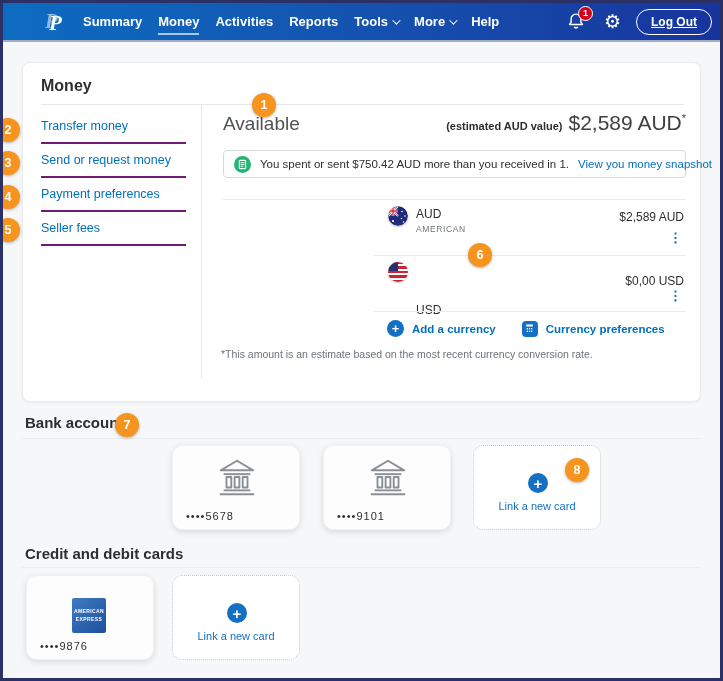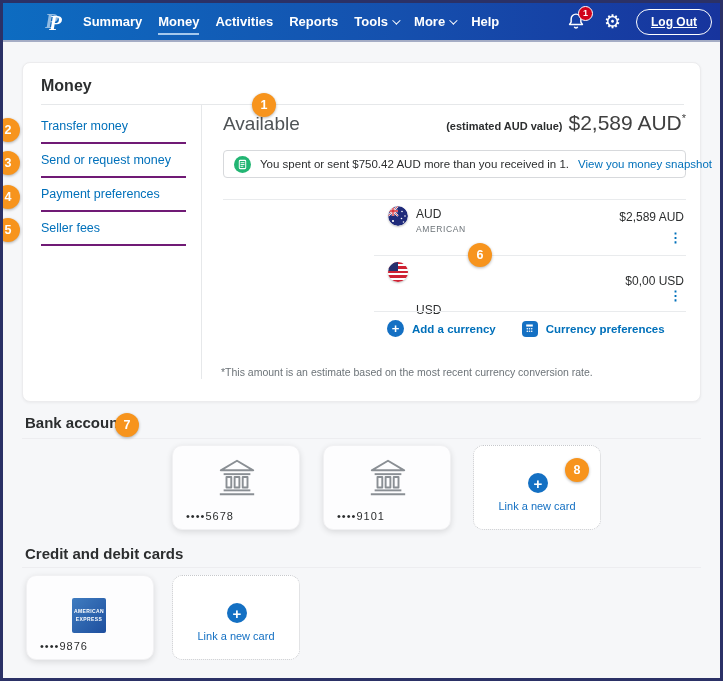--- a/index.html
+++ b/index.html
@@ -77,21 +77,21 @@
   .dots { position:absolute; right:18px; font-size:13px; font-weight:bold;
           color:#0070ba; cursor:pointer; line-height:1; }
 
   .actions { position:absolute; left:364px; top:257px; display:flex; align-items:center; gap:8px; }
   .plus-circle { width:17px; height:17px; border-radius:50%; background:#1470c3; color:#fff;
                  font-size:13px; font-weight:bold; display:flex; align-items:center;
                  justify-content:center; line-height:1; flex:0 0 auto; }
   .action-label { font-size:11.5px; font-weight:bold; color:#0070ba; cursor:pointer; }
   .calc-icon { width:16px; height:16px; border-radius:4px; background:#1470c3;
                display:flex; align-items:center; justify-content:center; margin-left:18px; flex:0 0 auto; }
-  .footnote { position:absolute; left:198px; top:285px; font-size:10.5px; color:#6c7378;margin-top:18px; }
+  .footnote { position:absolute; left:198px; top:285px; font-size:10.5px; color:#6c7378; }
 
   
   .section-title { position:absolute; left:22px; font-size:15px; color:#2c2e2f; font-weight:bold; }
   .section-rule { position:absolute; left:19px; width:679px; height:1px; background:#ededf0; }
   .tile { position:absolute; width:128px; height:85px; background:#fdfdfe;
           border:1px solid #f1f1f3; border-radius:10px;
           box-shadow:0 2px 6px rgba(0,0,0,.12); cursor:pointer; }
   .tile-number { position:absolute; left:13px; top:64px; font-size:11px; color:#2c2e2f; letter-spacing:1px; }
   .tile-icon { position:absolute; left:41px; top:10px; }
   .link-tile { position:absolute; width:128px; height:85px; background:#fff;

